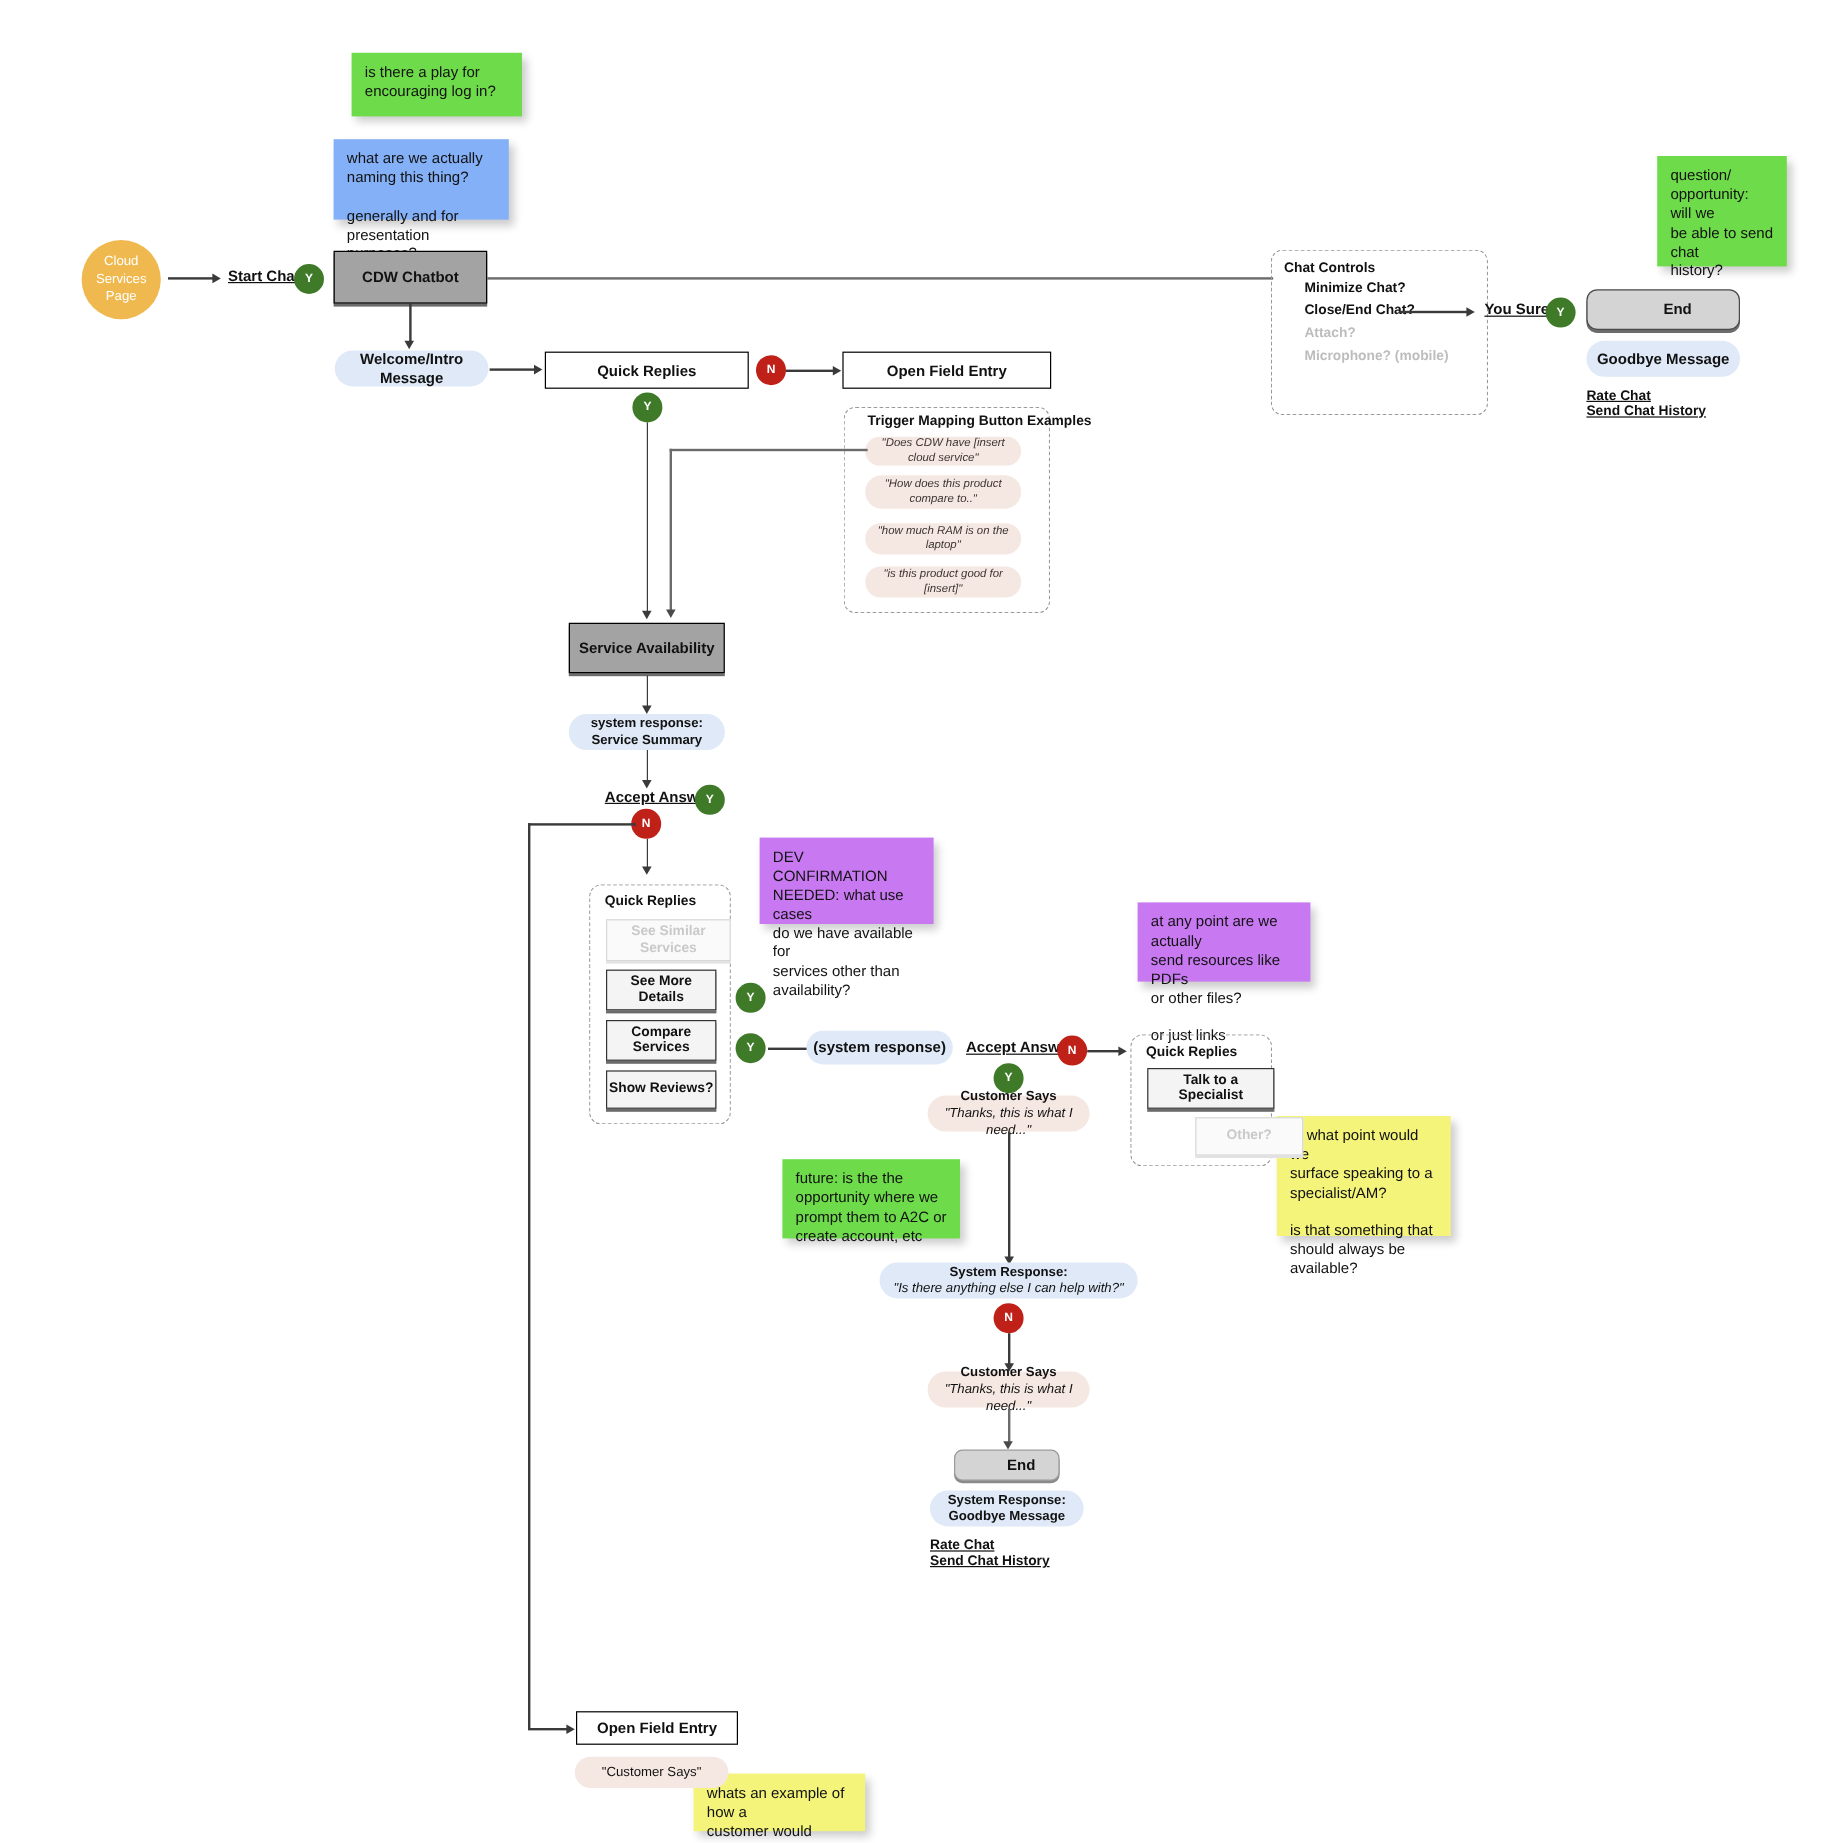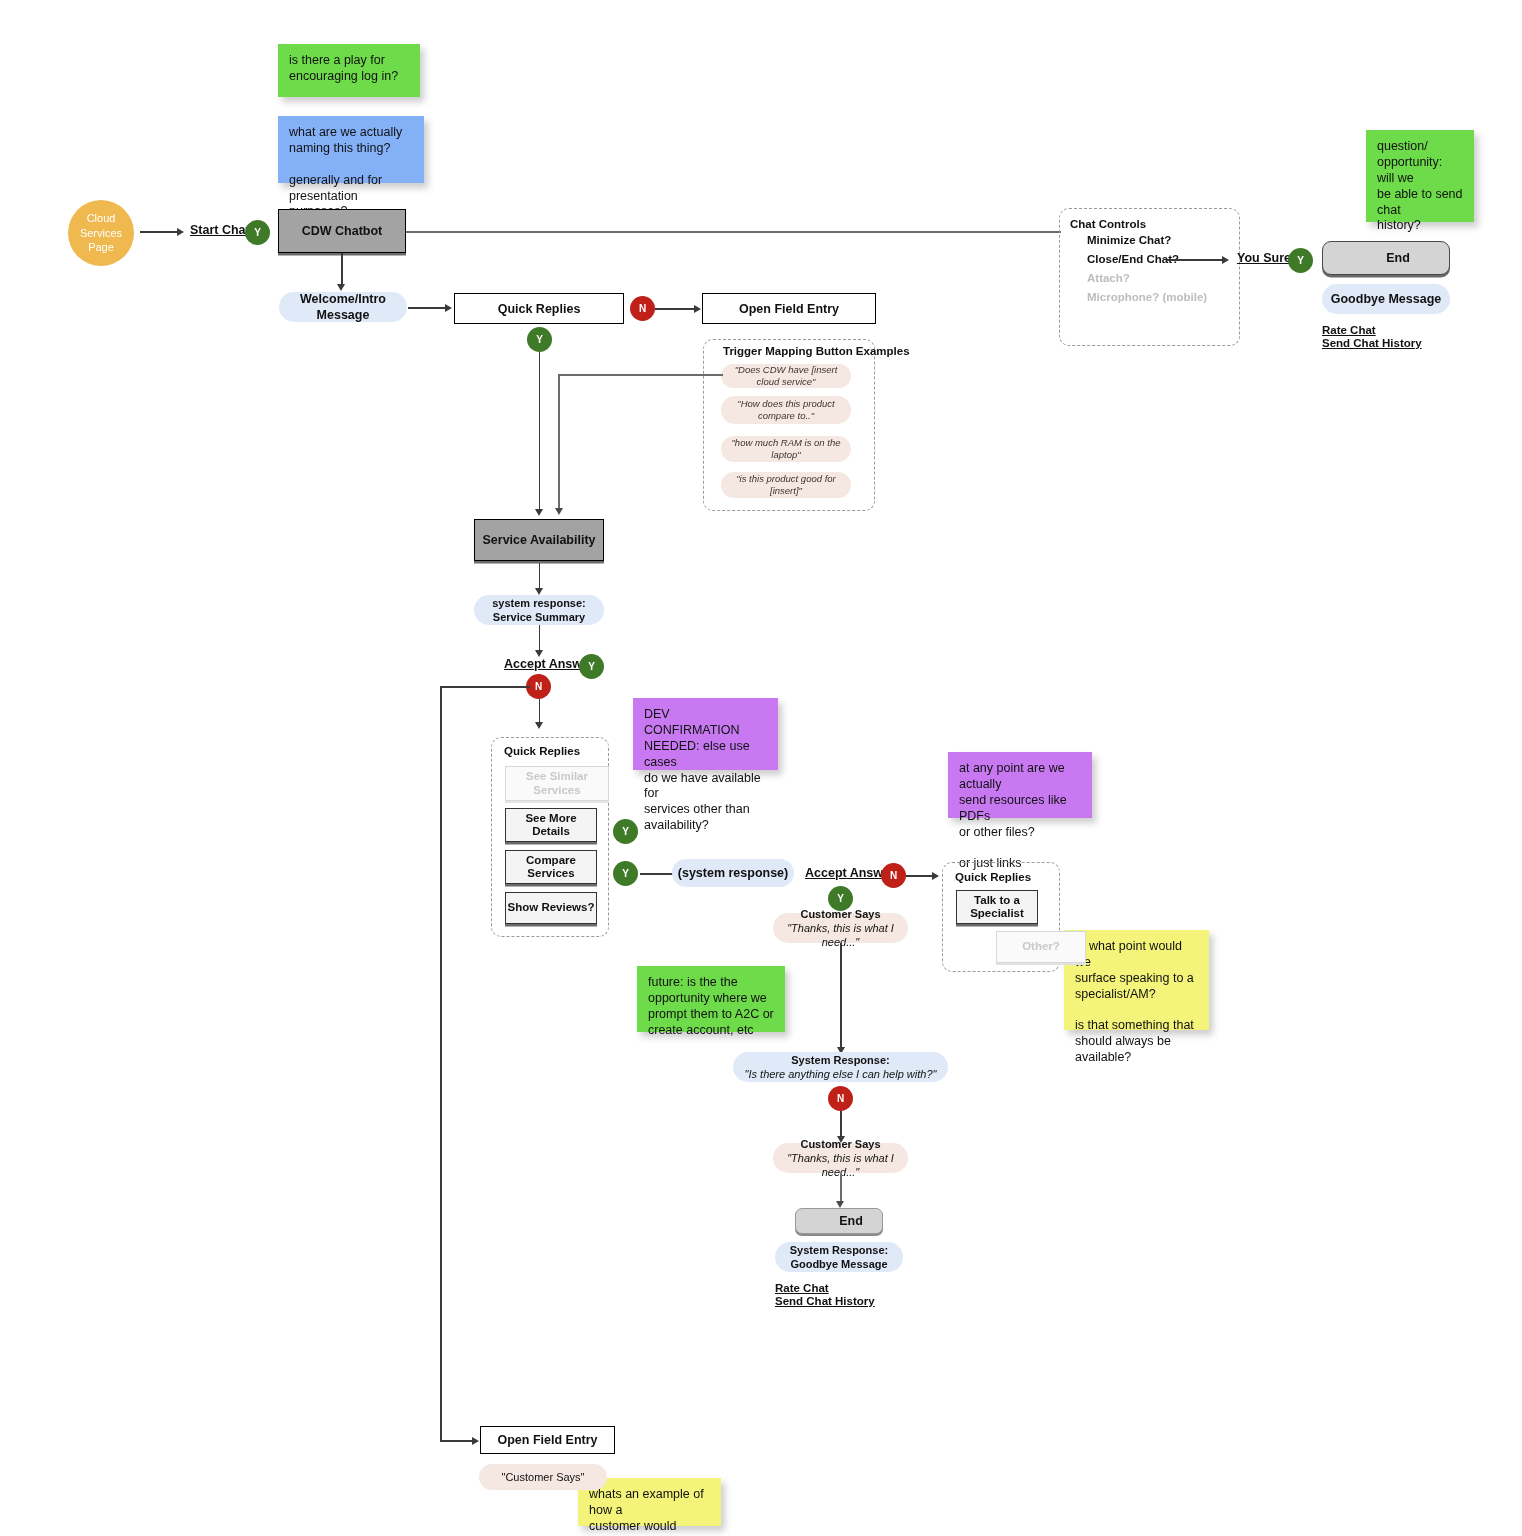--- a/index.html
+++ b/index.html
@@ -7,21 +7,21 @@
   #canvas{position:relative;width:1522px;height:1536px;overflow:hidden;background:#fff;}
 
   
   .note{
     position:absolute;box-sizing:border-box;
     padding:9px 11px 9px 11px;
     font-size:12.5px;line-height:1.27;color:#111;
     box-shadow:4px 5px 7px rgba(0,0,0,.20);
     white-space:pre-line;
   }
-  .note.green{background:#6EDC4A;}
+  .note.green{background:#6EDC4A;margin-left:15px;}
   .note.blue{background:#84B0F7;}
   .note.purple{background:#C879F2;}
   .note.yellow{background:#F4F47B;}
 
   
   .pbox{
     position:absolute;box-sizing:border-box;
     background:#a3a3a3;border:1.5px solid #000;
     display:flex;align-items:center;justify-content:center;
     text-align:center;font-weight:bold;font-size:12.5px;color:#111;
@@ -139,21 +139,21 @@
 
 generally and for
 presentation purposes?</div>
 
   <div class="note green" style="left:1366px;top:130px;width:108px;height:92px;">question/
 opportunity: will we
 be able to send chat
 history?</div>
 
   <div class="note purple" style="left:633px;top:698px;width:145px;height:72px;">DEV CONFIRMATION
-NEEDED: else use cases
+NEEDED: what use cases
 do we have available for
 services other than
 availability?</div>
 
   <div class="note purple" style="left:948px;top:752px;width:144px;height:66px;">at any point are we actually
 send resources like PDFs
 or other files?
 
 or just links</div>
 
@@ -277,21 +277,21 @@
     <div style="font-weight:bold;">Customer Says</div>
     <div class="it">"Thanks, this is what I need..."</div>
   </div>
 
   <div class="ln v" style="left:840px;top:943px;height:105px;"></div>
   <div class="arrow down" style="left:836.5px;top:1047px;"></div>
 
   <div class="dgroup" style="left:942px;top:862px;width:118px;height:110px;"></div>
   <div class="gtitle" style="left:955px;top:871px;">Quick Replies</div>
 
-  <div class="qrbtn" style="left:956px;top:890px;width:82px;height:34px;white-space:pre-line;">Talk to a
+  <div class="qrbtn" style="left:956px;top:890px;width:106px;height:34px;white-space:pre-line;">Talk to a
 Specialist</div>
   <div class="qrbtn disabled" style="left:956px;top:931px;width:90px;height:32px;white-space:pre-line;margin-left:40px;">Other?</div>
 
   <div class="bubble system" style="left:733px;top:1052px;width:215px;height:30px;">
     <div>System Response:</div>
     <div class="it">"Is there anything else I can help with?"</div>
   </div>
 
   <div class="badge n" style="left:828px;top:1086px;">N</div>
   <div class="ln v" style="left:840px;top:1111px;height:26px;"></div>

